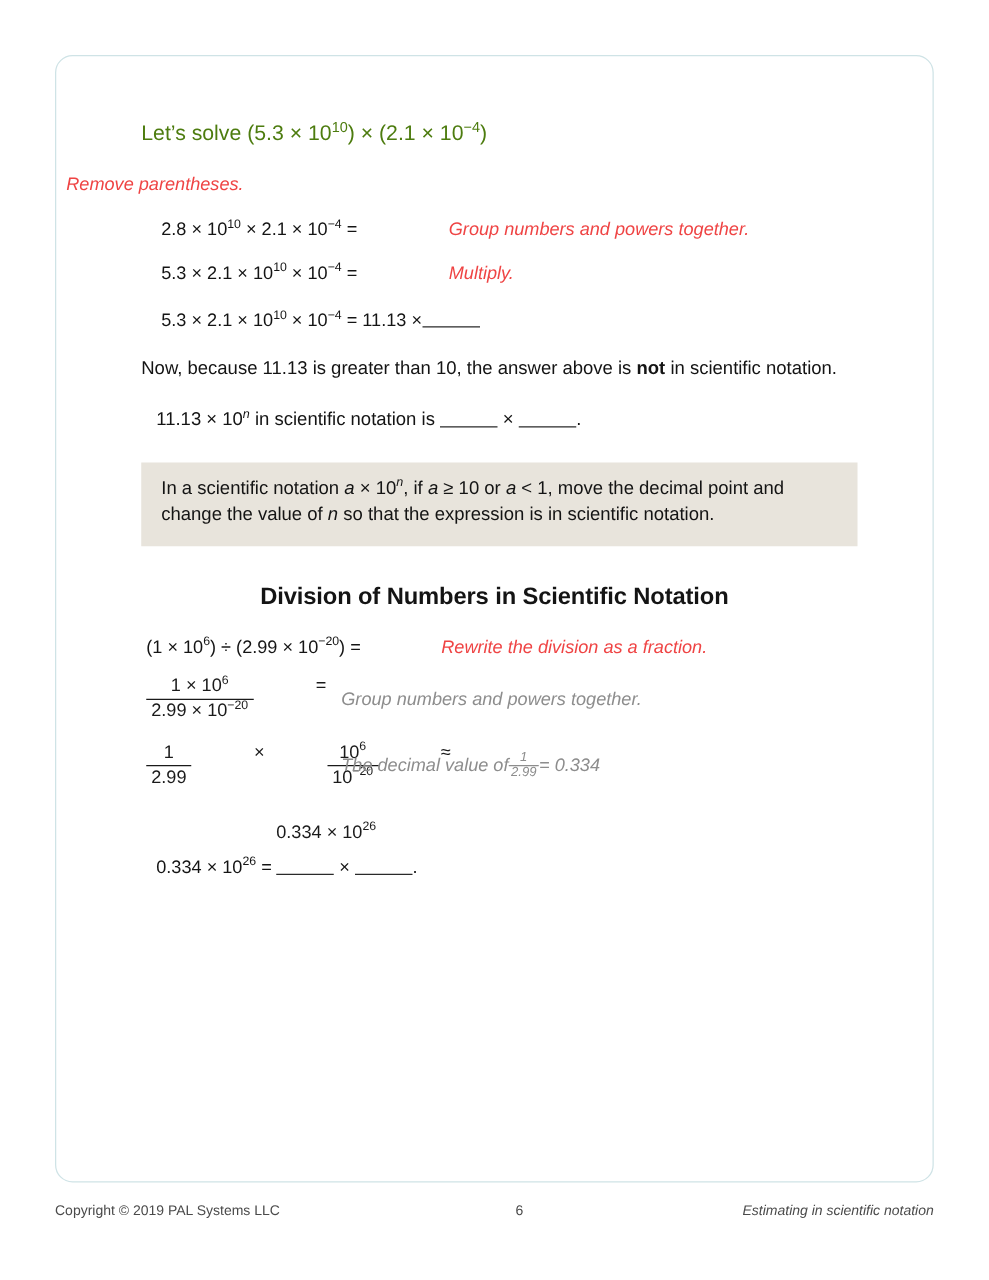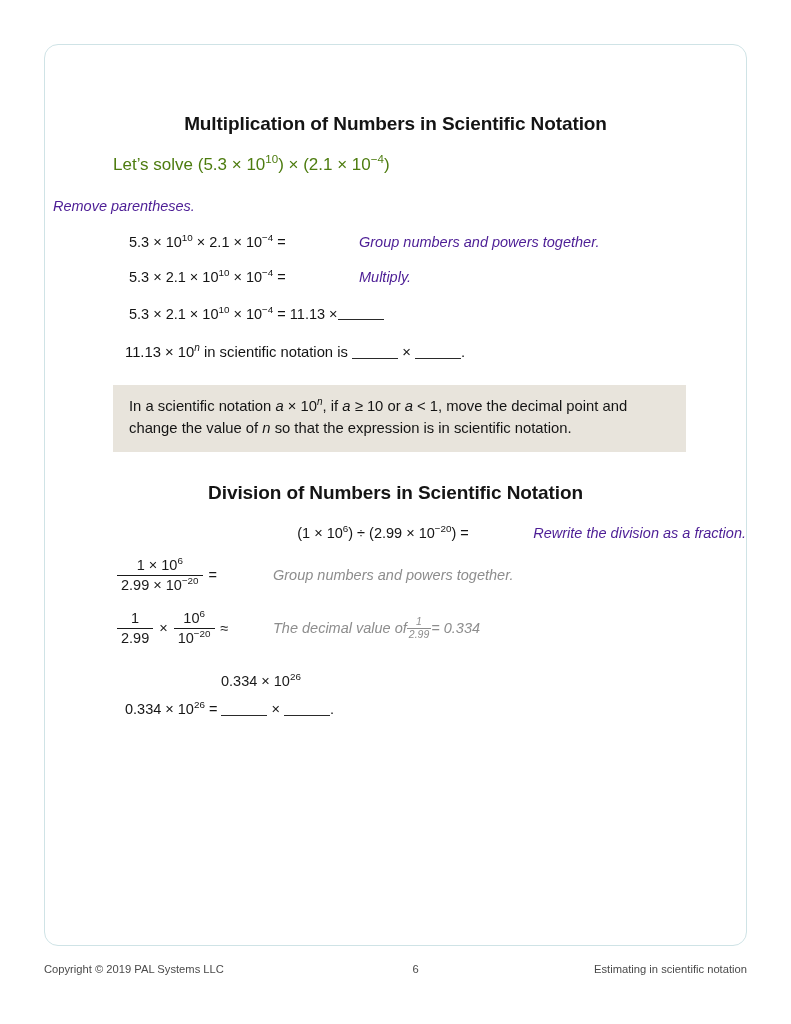--- a/index.html
+++ b/index.html
@@ -81,21 +81,21 @@
     align-items: baseline;
     font-size: 14.5px;
     line-height: 1;
   }
   .step-expr {
     color: #141414;
     text-align: left;
     white-space: nowrap;
   }
   .step-note {
-    color: #4c1d95;
+    color: #ef4444;
     font-style: italic;
     font-size: 14.5px;
     white-space: nowrap;
   }
 
   
   .mult-row { margin-bottom: 21px; }
   .mult-row .step-expr { width: 222px; padding-left: 72px; }
   .mult-row.indent .step-expr { padding-left: 84px; }
   .mult-row .step-note { padding-left: 8px; }
@@ -116,21 +116,21 @@
     width: 573px;
     background: #e8e4dc;
     padding: 11px 16px 13px 16px;
     box-sizing: border-box;
     font-size: 14.8px;
     line-height: 1.45;
     color: #141414;
   }
 
   
-  .div-row { margin-bottom: 13px; justify-content: flex-end; }
+  .div-row { margin-bottom: 13px; }
   .div-row .step-expr { padding-left: 72px; width: 228px; }
   .div-row .step-note { padding-left: 8px; }
 
   
   .frac {
     display: inline-block;
     vertical-align: middle;
     text-align: center;
     line-height: 1.18;
   }
@@ -164,22 +164,23 @@
   .frac-row {
     display: flex;
     align-items: center;
     font-size: 14.5px;
   }
   .frac-row .lhs {
     padding-left: 72px;
     width: 228px;
     box-sizing: border-box;
     display: flex;
-    align-items: center;
+    align-items: flex-start;
     justify-content: flex-start;
+    gap: 44px;
   }
   .frac-row .rhs {
     color: #8d8d8d;
     font-style: italic;
     display: flex;
     align-items: center;
     white-space: nowrap;
   }
 
   sup {
@@ -203,60 +204,62 @@
     left: 44px;
     top: 963px;
     width: 703px;
     display: flex;
     align-items: flex-end;
     font-size: 11.2px;
     color: #4a4a4a;
   }
   .footer .left  { flex: 0 0 300px; text-align: left; }
   .footer .mid   { flex: 1 1 auto;  text-align: center; }
-  .footer .right { flex: 0 0 260px; text-align: right; }
+  .footer .right { flex: 0 0 260px; text-align: right; font-style: italic; }
 </style>
 </head>
 <body>
 
 <div class="page-card">
 
 
   <div class="content">
 
-    <div class="section-title" id="mult-title">Multiplication of Numbers in Scientific Notation</div>
 
     <div class="lead" style="margin-top:20px;">
       <span>Let’s solve (5.3 × 10</span><sup>10</sup><span>) × (2.1 × 10</span><sup>−4</sup><span>)</span>
     </div>
 
     <div class="steps" style="margin-top:24px;">
 
       <div class="step-row mult-row">
         <span class="step-note">Remove parentheses.</span>
       </div>
 
       <div class="step-row mult-row indent">
-        <span class="step-expr"><span>5.3 × 10</span><sup>10</sup><span> × 2.1 × 10</span><sup>−4</sup><span> =</span></span>
+        <span class="step-expr"><span>2.8 × 10</span><sup>10</sup><span> × 2.1 × 10</span><sup>−4</sup><span> =</span></span>
         <span class="step-note">Group numbers and powers together.</span>
       </div>
 
       <div class="step-row mult-row indent">
         <span class="step-expr"><span>5.3 × 2.1 × 10</span><sup>10</sup><span> × 10</span><sup>−4</sup><span> =</span></span>
         <span class="step-note">Multiply.</span>
       </div>
 
       <div class="step-row mult-row indent">
         <span class="step-expr" style="width:auto;"><span>5.3 × 2.1 × 10</span><sup>10</sup><span> × 10</span><sup>−4</sup><span> = 11.13 ×</span><span class="blank"></span></span>
       </div>
 
     </div>
 
-
-    <div class="para indent" style="margin-top:8px;">
+    <div class="para" style="margin-top:9px;">
+      <span>Now, because 11.13 is greater than 10, the answer above is </span><b>not</b><span> in scientific notation.</span>
+    </div>
+
+    <div class="para indent" style="margin-top:20px;">
       <span>11.13 × 10</span><sup class="ital">n</sup><span> in scientific notation is </span><span class="blank"></span> <span>×</span> <span class="blank"></span><span>.</span>
     </div>
 
     <div class="callout" style="margin-top:22px;">
       <span>In a scientific notation </span><span class="ital">a</span><span> × 10</span><sup class="ital">n</sup><span>, if  </span><span class="ital">a</span><span> ≥ 10 or </span><span class="ital">a</span><span> &lt; 1, move the decimal point and change the value of </span><span class="ital">n</span><span> so that the expression is in scientific notation.</span>
     </div>
 
     <div class="section-title" id="div-title" style="margin-top:30px;">Division of Numbers in Scientific Notation</div>
 
 

